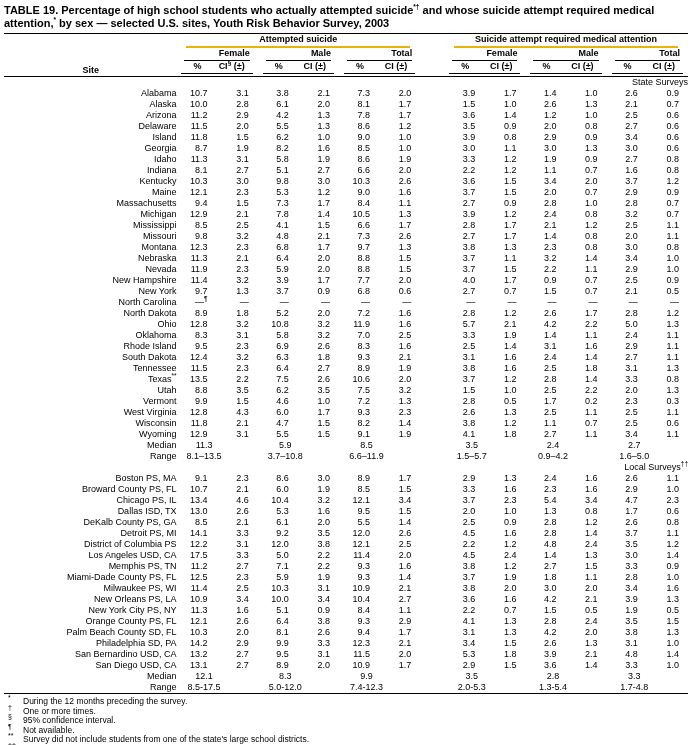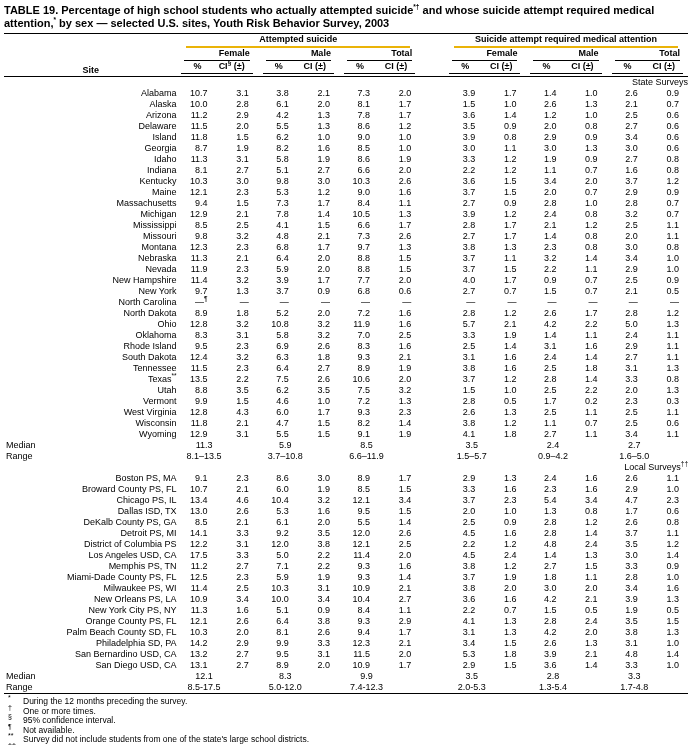--- a/index.html
+++ b/index.html
@@ -29,21 +29,21 @@
   th.gaph { border-bottom:1.5px solid #000; }
   .gline { border-bottom:2px solid #eab308; margin:0 10px; padding-bottom:1px; text-align:center; }
   .pline { border-bottom:1px solid #000; margin:0 8px; padding-bottom:1px; text-align:right; }
   tr.measure-row th { border-bottom:1.5px solid #000; padding-bottom:2px; }
   .mline {
     display:flex; justify-content:space-between; align-items:flex-end;
     border-bottom:1px solid #000; margin:0 5px; padding:0 8px 1px 12px;
   }
   td.site { text-align:right; padding-left:11px; }
   td.sec  { text-align:right; padding-left:2px; }
-  td.statlbl { text-align:left; padding-left:2px; }
+  td.statlbl { text-align:right; padding-left:2px; }
   td.pct { text-align:right; padding-right:13px; }
   td.ci  { text-align:right; padding-right:9px; }
   td.pair { text-align:center; padding-right:26px; }
   td.gap, th.gap { border:none; }
   .footnotes { margin-top:3px; padding-left:4px; }
   .fn { font-size:8.5px; line-height:9.5px; }
   .fn-marker { display:inline-block; width:15px; vertical-align:top; }
   .fn-marker sup { font-size:7px; }
 </style>
 </head>

